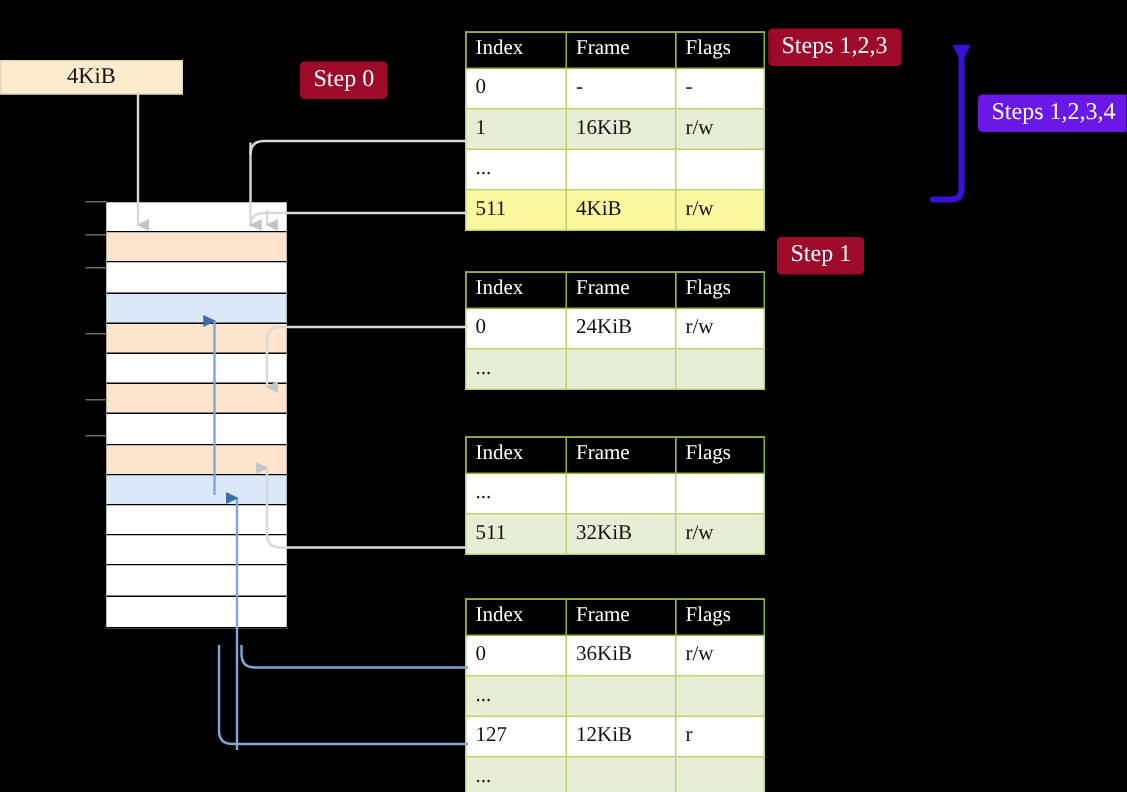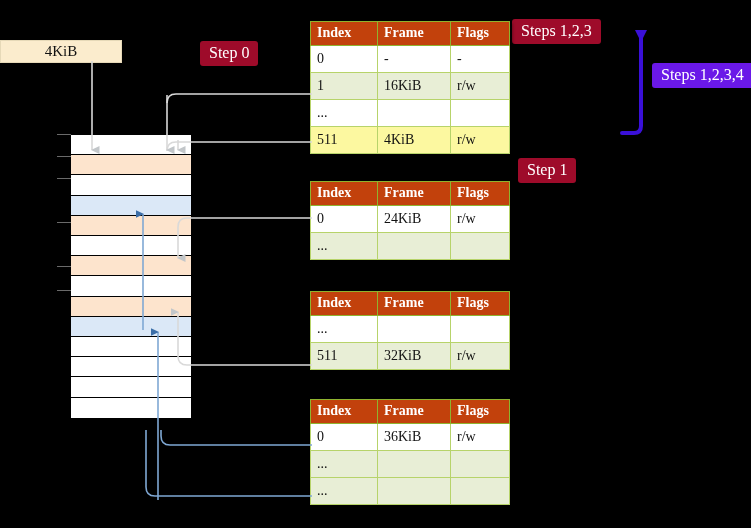--- a/index.html
+++ b/index.html
@@ -68,23 +68,23 @@
 
   
   table.pt {
     position: absolute;
     border-collapse: collapse;
     font-size: 14px;
     background: #ffffff;
     box-shadow: 2px 2px 3px rgba(0,0,0,.55);
   }
   table.pt th {
-    background: #c2410c;
+    background: #000000;
     color: #ffffff;
-    font-weight: bold;
+    font-weight: normal;
     text-align: left;
     padding: 3px 6px 4px 6px;
     border: 1px solid #8fb32f;
     font-size: 14px;
     white-space: nowrap;
   }
   table.pt td {
     color: #111111;
     text-align: left;
     padding: 3px 6px 4px 6px;
@@ -236,20 +236,25 @@
     <tbody>
       <tr class="odd">
         <td class="col-index">0</td>
         <td class="col-frame">36KiB</td>
         <td class="col-flags">r/w</td>
       </tr>
       <tr class="even">
         <td class="col-index">...</td>
         <td class="col-frame"></td>
         <td class="col-flags"></td>
+      </tr>
+      <tr class="odd">
+        <td class="col-index">127</td>
+        <td class="col-frame">12KiB</td>
+        <td class="col-flags">r</td>
       </tr>
       <tr class="even">
         <td class="col-index">...</td>
         <td class="col-frame"></td>
         <td class="col-flags"></td>
       </tr>
     </tbody>
   </table>
 
 <svg class="overlay" viewBox="0 0 751 528" xmlns="http://www.w3.org/2000/svg">

